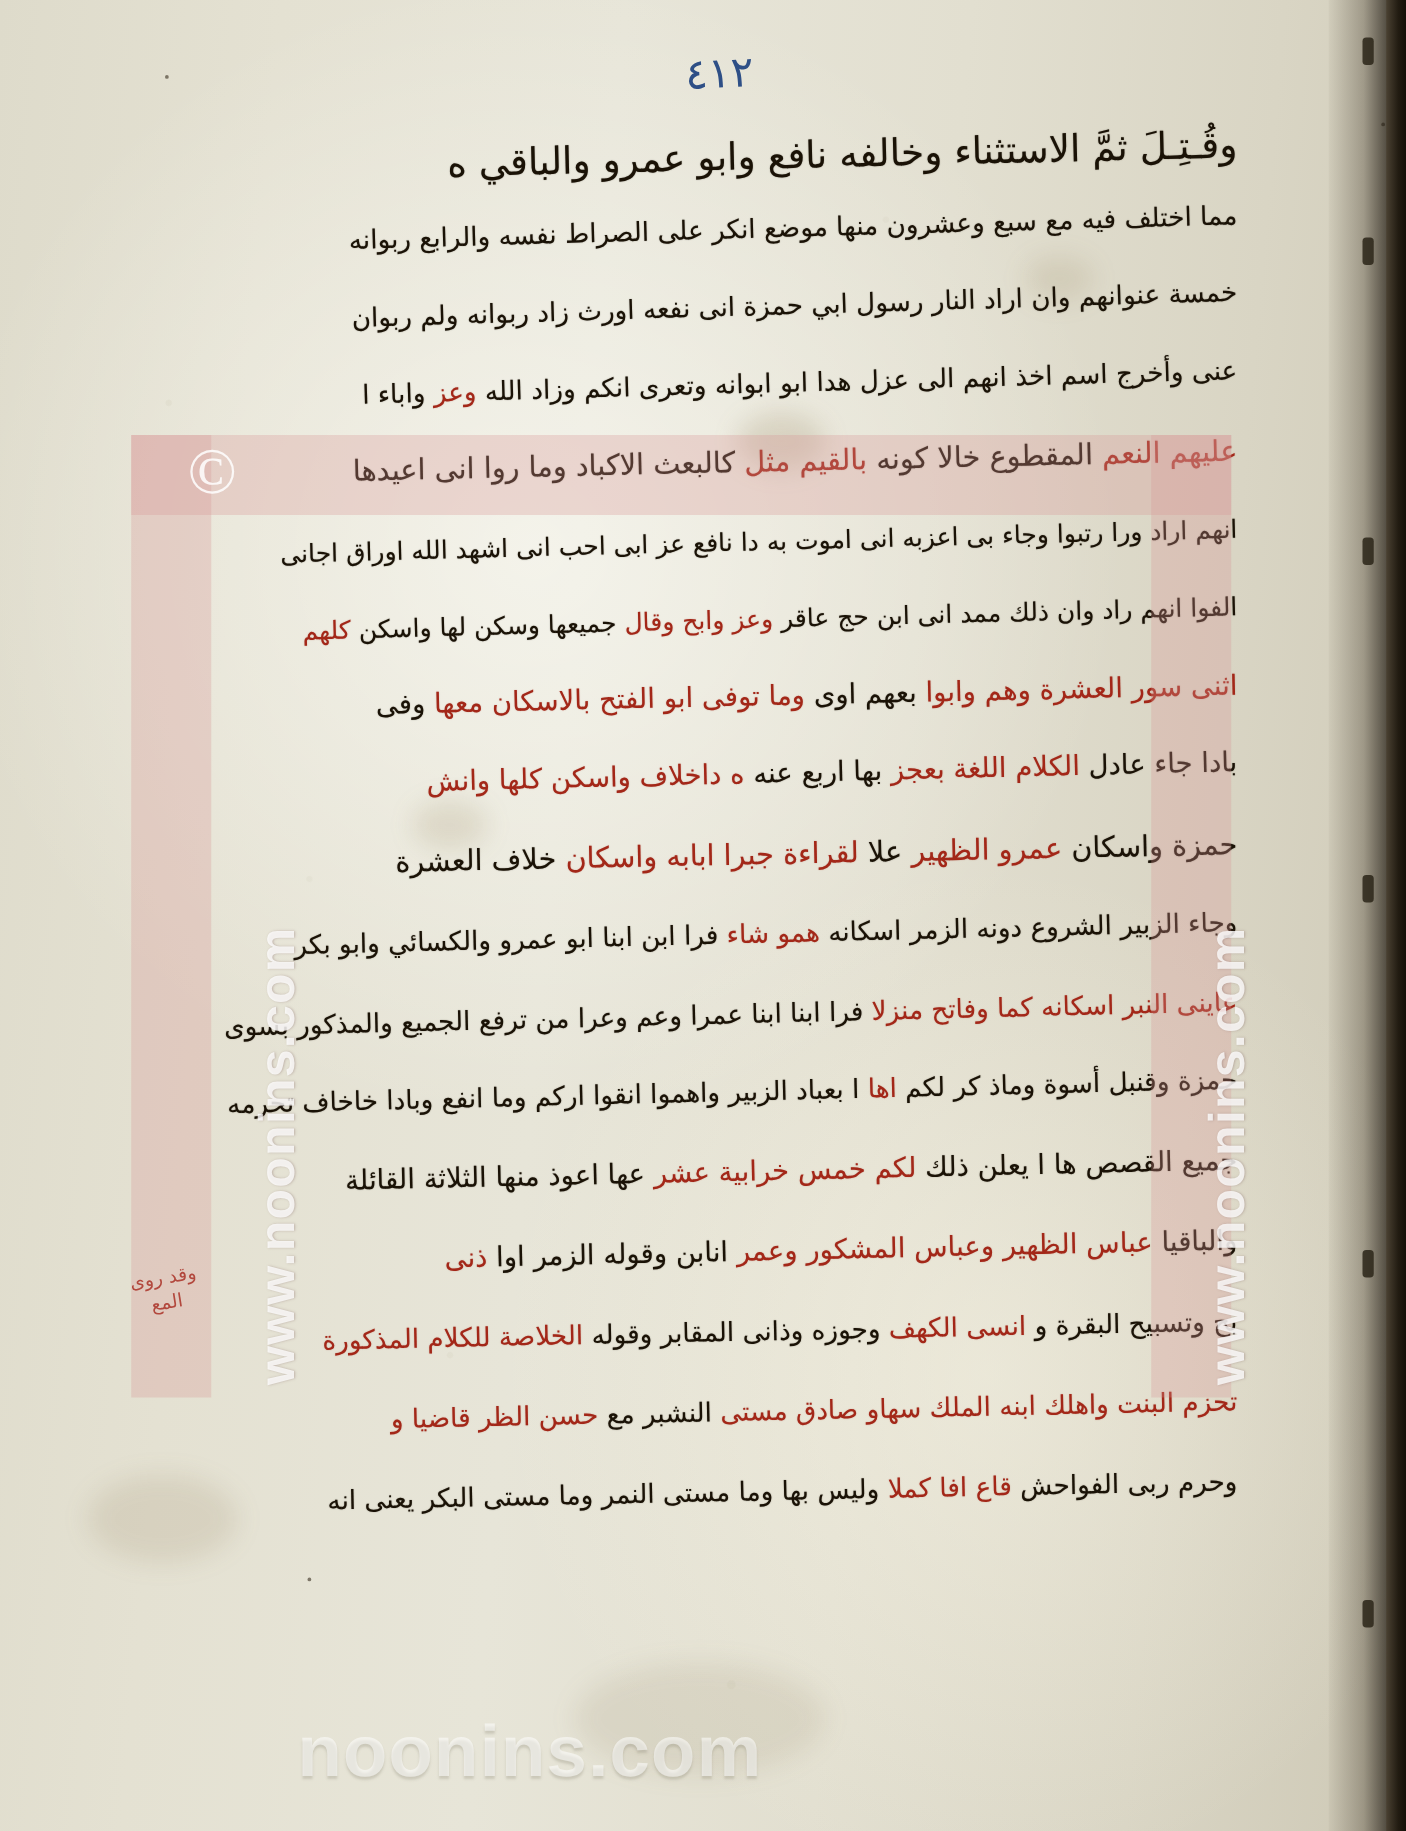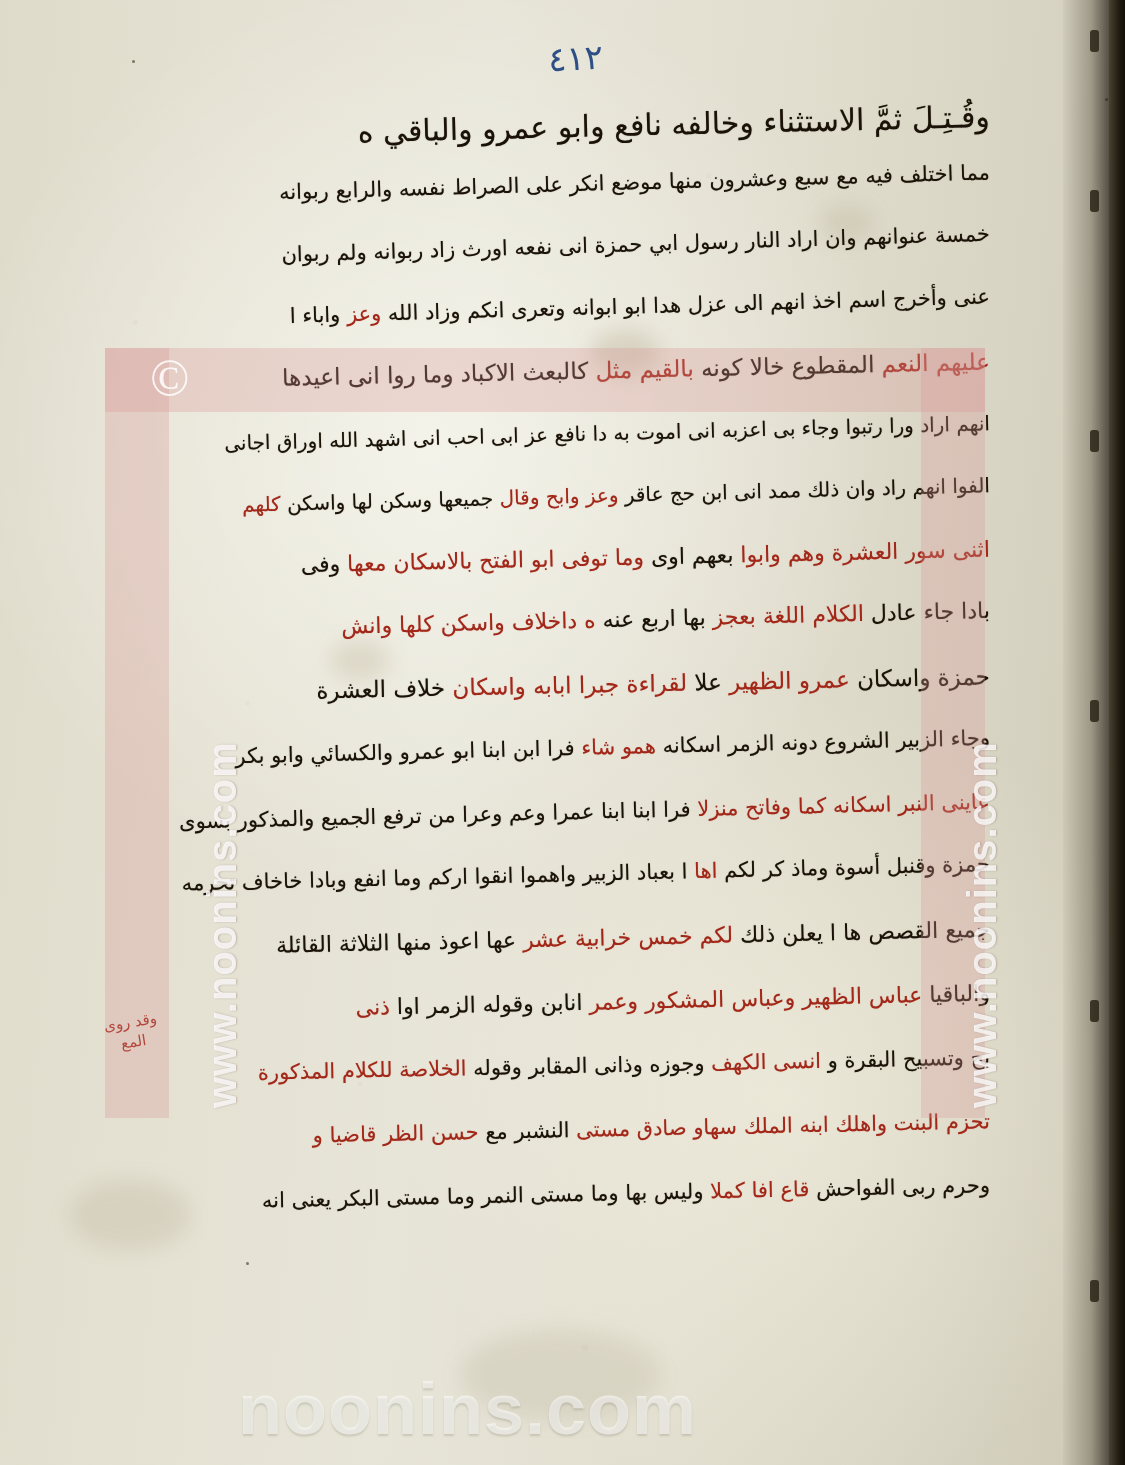--- a/index.html
+++ b/index.html
@@ -149,21 +149,21 @@
     position: absolute;
     color: rgba(255,255,255,0.85);
     font-size: 52px;
     font-family: "Liberation Serif", serif;
     pointer-events: none;
   }
   .wm-bottom {
     position: absolute;
     left: 238px;
     top: 1368px;
-    font-size: 72px;
+    font-size: 58px;
     font-weight: bold;
     font-family: "Liberation Sans", sans-serif;
     color: rgba(255,255,255,0.55);
     text-shadow: 0 2px 2px rgba(120,115,95,.25);
     letter-spacing: 1px;
     pointer-events: none;
     text-align: center;
   }
 </style>
 </head>

